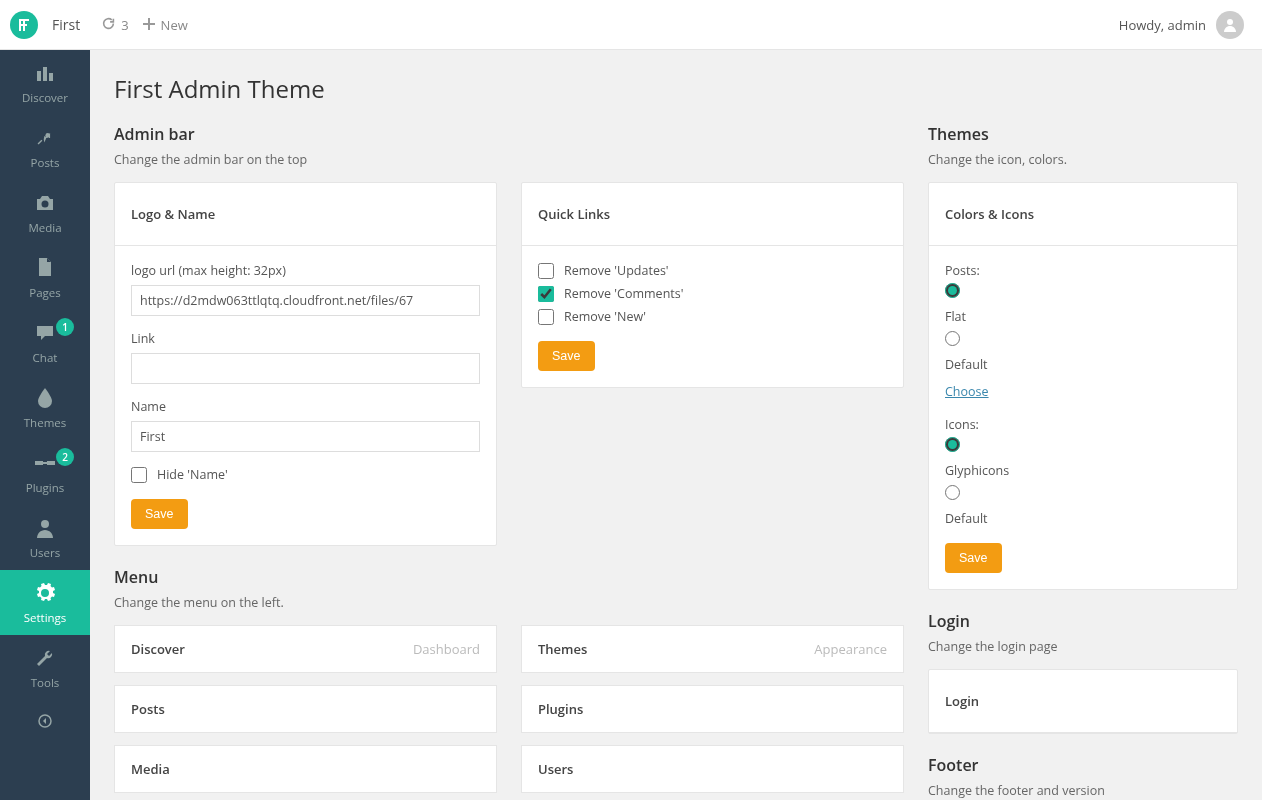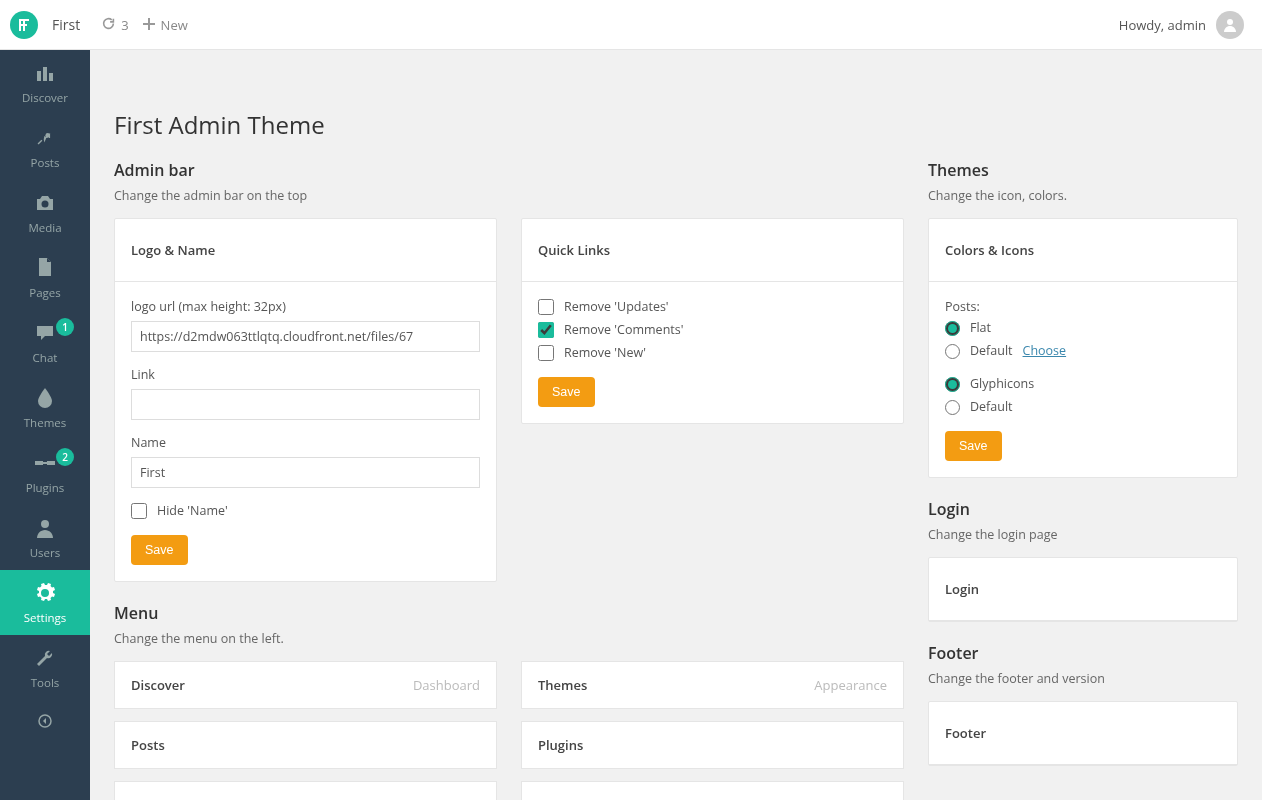--- a/index.html
+++ b/index.html
@@ -14,38 +14,38 @@
 
 .sidebar { position: fixed; top: 50px; left: 0; bottom: 0; width: 90px; background: #2c3e50; display: flex; flex-direction: column; align-items: stretch; overflow-y: auto; }
 .sidebar-item { position: relative; display: flex; flex-direction: column; align-items: center; justify-content: center; padding: 12px 4px 10px; color: #95a5a6; cursor: pointer; font-size: 12px; gap: 6px; }
 .sidebar-item.active { background: #1abc9c; color: #fff; }
 .sidebar-item .icon { width: 22px; height: 22px; display: flex; align-items: center; justify-content: center; }
 .sidebar-item .label { font-size: 11.5px; }
 .badge { position: absolute; top: 8px; right: 16px; background: #1abc9c; color: #fff; border-radius: 50%; width: 18px; height: 18px; font-size: 10px; display: flex; align-items: center; justify-content: center; font-weight: 600; }
 .sidebar-collapse { padding: 14px 0; color: #95a5a6; display: flex; justify-content: center; cursor: pointer; }
 
 .main { margin-left: 90px; margin-top: 50px; padding: 22px 24px; }
-.page-title { font-size: 24px; font-weight: 400; color: #333; margin-bottom: 18px; margin-top: 36px; }
+.page-title { font-size: 24px; font-weight: 400; color: #333; margin-bottom: 18px; }
 .columns { display: flex; gap: 24px; align-items: flex-start; }
 .col-left { flex: 1; display: flex; flex-direction: column; gap: 20px; }
 .col-right { width: 310px; display: flex; flex-direction: column; gap: 20px; }
 
 .section-hdr h3 { font-size: 16px; font-weight: 600; margin-bottom: 6px; color: #333; }
 .section-hdr p { font-size: 12.5px; color: #666; margin-bottom: 14px; }
 
 .panel-row { display: flex; gap: 24px; }
 .panel { background: #fff; border: 1px solid #e5e5e5; border-radius: 2px; flex: 1; }
 .panel-head { padding: 22px 16px; border-bottom: 1px solid #e5e5e5; font-size: 13px; font-weight: 600; color: #444; display: flex; justify-content: space-between; align-items: center; cursor: pointer; }
 .panel-body { padding: 16px; }
 
 .form-label { font-size: 12.5px; color: #555; display: block; margin-bottom: 6px; }
 .text-input { width: 100%; padding: 6px 8px; border: 1px solid #ddd; font-size: 12.5px; margin-bottom: 14px; font-family: inherit; color: #555; }
 .checkbox-row { display: flex; align-items: center; gap: 10px; font-size: 12.5px; color: #555; margin-bottom: 6px; }
 .checkbox-row input[type=checkbox] { width: 16px; height: 16px; accent-color: #1abc9c; cursor: pointer; }
-.radio-row { display: flex; align-items: flex-end; gap: 10px; font-size: 12.5px; color: #555; margin-bottom: 6px; }
+.radio-row { display: flex; align-items: flex-start; gap: 10px; font-size: 12.5px; color: #555; margin-bottom: 6px; flex-direction: column; }
 .radio-row input[type=radio] { width: 15px; height: 15px; accent-color: #1abc9c; cursor: pointer; }
 .link { color: #3a87ad; text-decoration: underline; cursor: pointer; }
 
 .btn-save { background: #f39c12; color: #fff; border: none; padding: 8px 14px; font-size: 12.5px; border-radius: 4px; cursor: pointer; margin-top: 10px; font-weight: 500; }
 
 .menu-grid { display: flex; gap: 24px; }
 .menu-col { flex: 1; display: flex; flex-direction: column; gap: 12px; }
 .menu-card { background: #fff; border: 1px solid #e5e5e5; padding: 14px 16px; display: flex; justify-content: space-between; align-items: center; font-size: 13px; font-weight: 600; color: #444; cursor: pointer; }
 .menu-card .alias { color: #bbb; font-weight: 400; font-size: 13px; }
 .mini-section { color: #555; font-size: 12.5px; margin-bottom: 4px; }
@@ -302,20 +302,21 @@
             <label class="radio-row">
               <input type="radio" name="colors" checked="" style="">
               <span>Flat</span>
             </label>
             <label class="radio-row">
               <input type="radio" name="colors" style="">
               <span>Default</span>
               <span class="link">Choose</span>
             </label>
             <div style="height:10px"></div>
+            <div class="mini-section">Icons:</div>
             <label class="radio-row">
               <input type="radio" name="icons" checked="" style="">
               <span>Glyphicons</span>
             </label>
             <label class="radio-row">
               <input type="radio" name="icons" style="">
               <span>Default</span>
             </label>
             <button class="btn-save">Save</button>
           </div>

